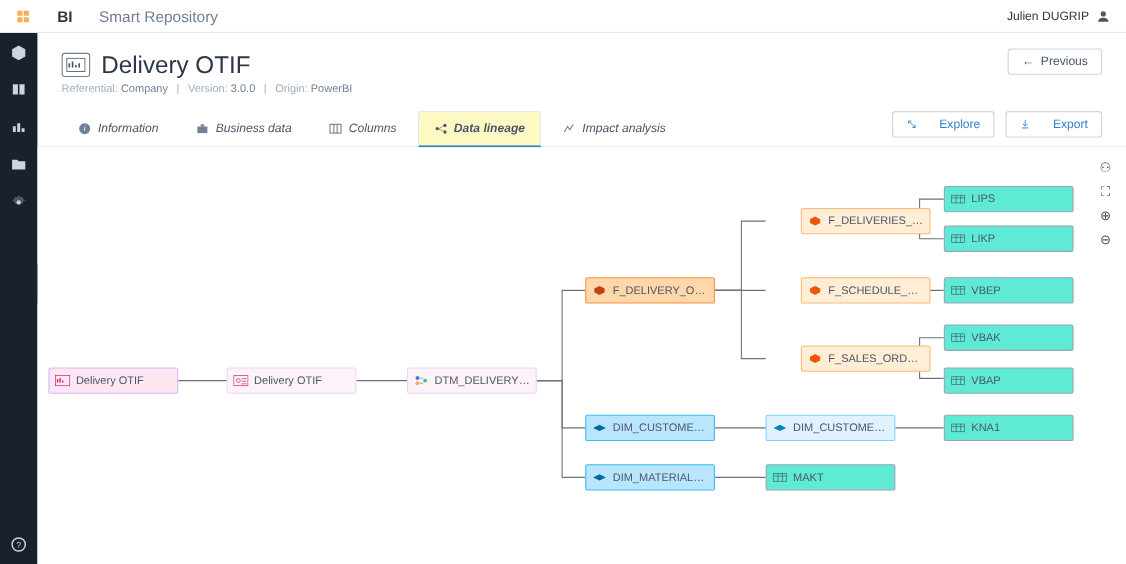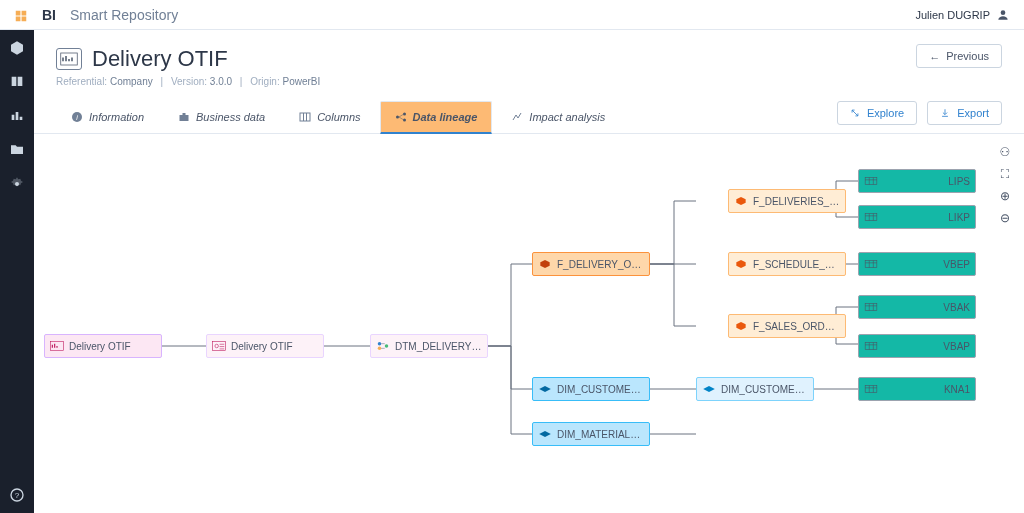--- a/index.html
+++ b/index.html
@@ -1,52 +1,52 @@
 <!DOCTYPE html>
 <html><head>
 <meta charset="utf-8">
 <style>
   * { box-sizing: border-box; margin: 0; padding: 0; }
   body { font-family: -apple-system, BlinkMacSystemFont, "Segoe UI", Arial, sans-serif; font-size: 12px; color: #4a5568; background: #fff; width: 1024px; height: 513px; overflow: hidden; }
   .topbar { height: 30px; display: flex; align-items: center; padding: 0 14px; border-bottom: 1px solid #e2e8f0; justify-content: space-between; }
-  .brand { display: flex; align-items: flex-end; gap: 14px; }
+  .brand { display: flex; align-items: center; gap: 24px; }
   .brand-logo { width: 14px; height: 14px; }
   .brand-text1 { font-weight: 600; color: #2d3748; font-size: 14px; }
   .brand-text2 { font-weight: 400; color: #718096; font-size: 14px; }
   .userblock { display: flex; align-items: center; gap: 6px; font-size: 11px; color: #2d3748; }
   .main { display: flex; height: 483px; }
   .sidebar { width: 34px; background: #1a202c; display: flex; flex-direction: column; align-items: center; padding-top: 10px; gap: 18px; position: relative; }
   .sidebar-icon { width: 16px; height: 16px; color: #cbd5e0; cursor: pointer; }
   .sidebar-bottom { position: absolute; bottom: 10px; }
   .sidebar-toggle { position: absolute; top: 240px; left: 34px; width: 10px; height: 36px; background: #2d3748; color: #cbd5e0; display: flex; align-items: center; justify-content: center; font-size: 9px; cursor: pointer; }
   .content { flex: 1; overflow: hidden; position: relative; }
   .header-area { padding: 16px 22px 0 22px; position: relative; }
   .btn-prev { position: absolute; right: 22px; top: 14px; background: #fff; border: 1px solid #cbd5e0; border-radius: 3px; padding: 5px 12px; font-size: 11px; color: #4a5568; cursor: pointer; display: flex; align-items: center; gap: 6px; }
   .title-row { display: flex; align-items: center; gap: 10px; }
   .title-icon { width: 26px; height: 22px; border: 1px solid #718096; border-radius: 3px; display: flex; align-items: center; justify-content: center; }
   .page-title { font-size: 22px; font-weight: 400; color: #2d3748; }
   .meta-row { font-size: 10px; color: #a0aec0; margin-top: 4px; }
   .meta-row span.val { color: #718096; }
   .meta-row span.sep { margin: 0 5px; }
   .tabbar { display: flex; align-items: center; border-bottom: 1px solid #e2e8f0; margin-top: 14px; padding: 0 22px; gap: 4px; position: relative; }
   .tab { display: flex; align-items: center; gap: 6px; padding: 9px 14px; font-size: 11px; color: #4a5568; cursor: pointer; border: 1px solid transparent; font-style: italic; }
-  .tab.active { border: 1px solid #e2e8f0; border-bottom: 2px solid #3182ce; background: #fdba74; border-radius: 2px 2px 0 0; margin-bottom: -1px; font-weight: 600; }
+  .tab.active { border: 1px solid #e2e8f0; border-bottom: 2px solid #3182ce; background: #fef9c3; border-radius: 2px 2px 0 0; margin-bottom: -1px; font-weight: 600; }
   .tab-actions { position: absolute; right: 22px; top: 0; display: flex; gap: 10px; }
-  .btn-sm { background: #fff; border: 1px solid #cbd5e0; border-radius: 3px; padding: 5px 12px; font-size: 11px; color: #3182ce; cursor: pointer; display: flex; align-items: center; gap: 7px; }
+  .btn-sm { background: #fff; border: 1px solid #cbd5e0; border-radius: 3px; padding: 5px 12px; font-size: 11px; color: #3182ce; cursor: pointer; display: flex; align-items: center; gap: 20px; }
   .canvas { position: relative; height: 380px; background: #fff; }
   .node { position: absolute; width: 118px; height: 24px; border: 1px solid #9ca3af; border-radius: 2px; display: flex; align-items: center; padding: 0 5px; gap: 5px; font-size: 10px; overflow: hidden; white-space: nowrap; }
   .node .nicon { width: 14px; height: 12px; flex-shrink: 0; }
   .node span { overflow: hidden; text-overflow: ellipsis; }
   .node.pink { background: #fce7f3; border-color: #d8b4fe; }
   .node.lightpink { background: #fdf2f8; border-color: #e9d5ff; }
   .node.orange { background: #fed7aa; border-color: #fb923c; }
   .node.lorange { background: #ffedd5; border-color: #fdba74; margin-left: 32px; }
   .node.blue { background: #bae6fd; border-color: #38bdf8; }
   .node.lblue { background: #e0f2fe; border-color: #7dd3fc; }
-  .node.gray { background: #14b8a6; border-color: #9ca3af; justify-content: space-between; }
+  .node.gray { background: #5eead4; border-color: #9ca3af; }
   svg.conn { position: absolute; top: 0; left: 0; width: 100%; height: 100%; pointer-events: none; }
   svg.conn path { stroke: #6b7280; stroke-width: 1; fill: none; }
   .toolbox { position: absolute; right: 8px; top: 6px; width: 22px; background: rgba(255,255,255,0.9); border-radius: 3px; display: flex; flex-direction: column; gap: 4px; padding: 3px; }
   .toolbox button { background: none; border: none; cursor: pointer; color: #4a5568; font-size: 12px; height: 18px; }
 </style>
 </head>
 <body>
 
 <div class="topbar">
   <div class="brand">
@@ -251,20 +251,27 @@
             <path d="M12 2l8 4v6l-8 4-8-4V6z" fill="#ea580c"></path>
           </svg>
         <span>F_SALES_ORDER_RV</span>
       </div>
       <div class="node lblue" style="left:662px;top:243px">
         <svg class="nicon" viewBox="0 0 24 18">
             <path d="M2 9l10-5 10 5-10 5z" fill="#0284c7"></path>
           </svg>
         <span>DIM_CUSTOMER_RV</span>
       </div>
+      <div class="node gray" style="left:662px;top:288px">
+        <svg class="nicon" viewBox="0 0 24 18">
+            <rect x="2" y="3" width="20" height="12" fill="none" stroke="#4b5563"></rect>
+            <path d="M2 7h20M9 3v12M16 3v12" stroke="#4b5563"></path>
+          </svg>
+        <span>MAKT</span>
+      </div>
 
       <div class="node gray" style="left:824px;top:35px">
         <svg class="nicon" viewBox="0 0 24 18">
             <rect x="2" y="3" width="20" height="12" fill="none" stroke="#4b5563"></rect>
             <path d="M2 7h20M9 3v12M16 3v12" stroke="#4b5563"></path>
           </svg>
         <span>LIPS</span>
       </div>
       <div class="node gray" style="left:824px;top:71px">
         <svg class="nicon" viewBox="0 0 24 18">

